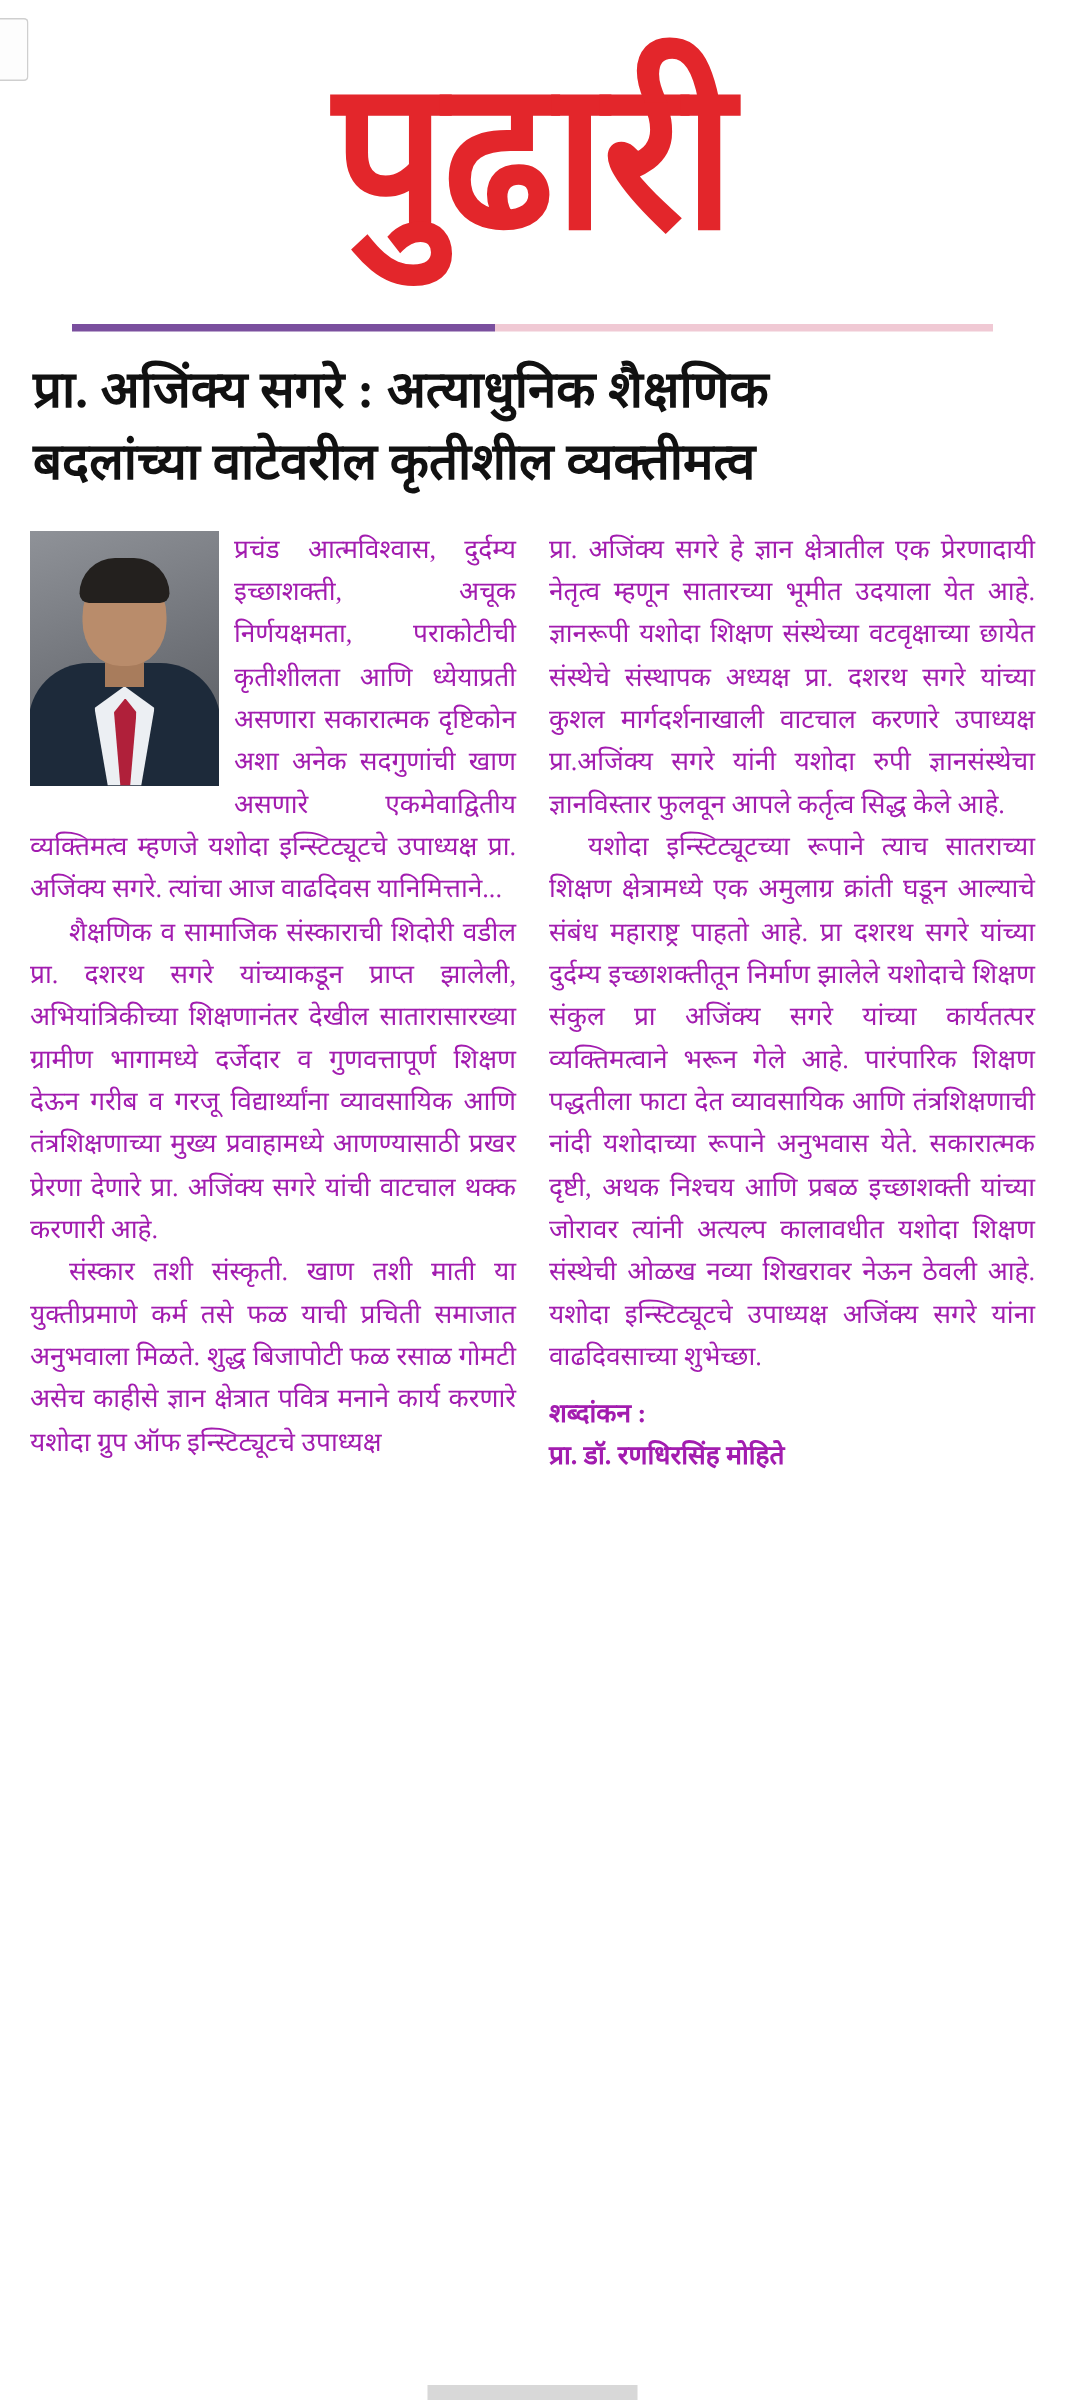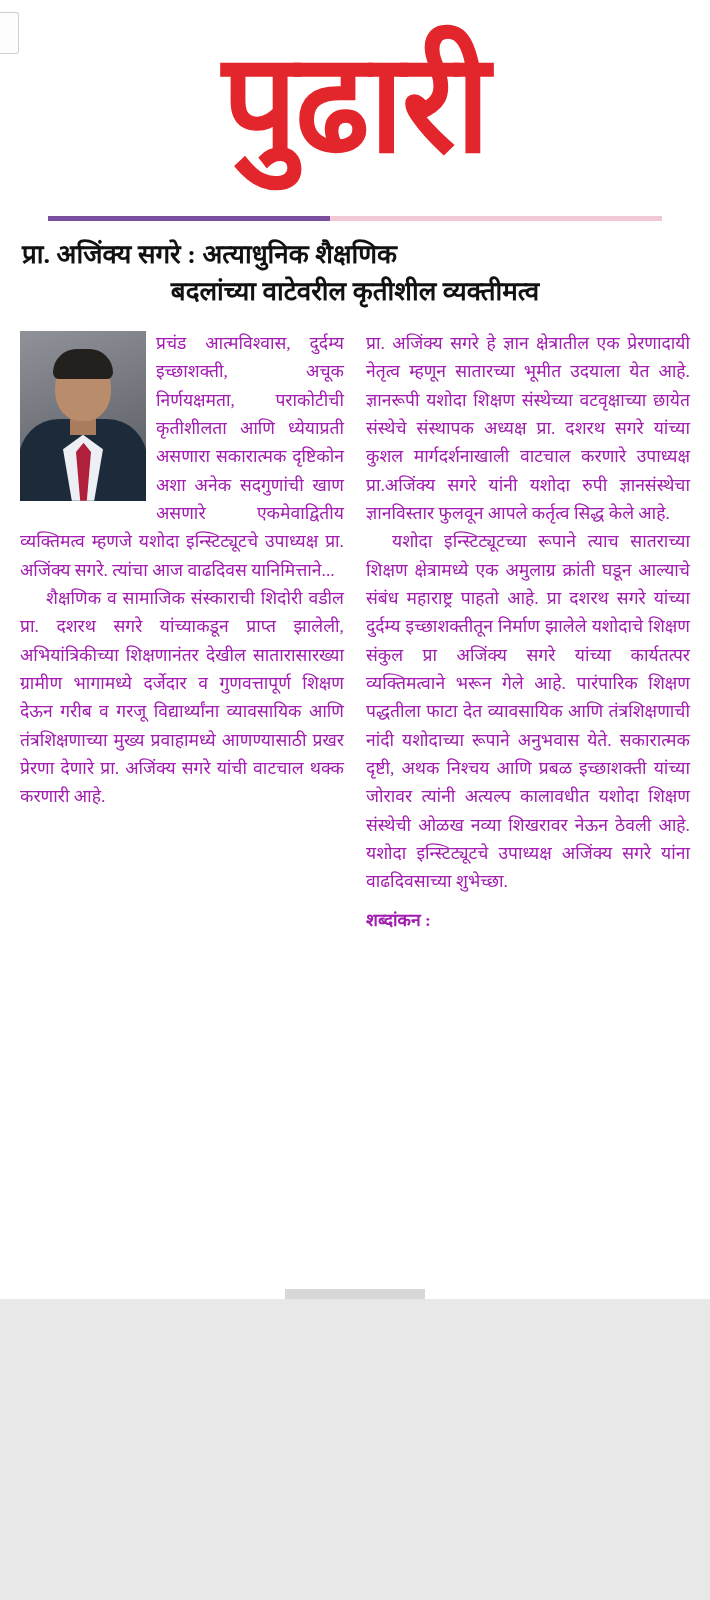--- a/index.html
+++ b/index.html
@@ -6,21 +6,21 @@
     margin: 0;
     padding: 0;
     background: #e8e8e8;
   }
   body {
     font-family: "Liberation Serif", serif;
   }
   .page {
     position: relative;
     width: 710px;
-    height: 1299px;
+    height: 1600px;
     background: #ffffff;
     overflow: hidden;
     box-sizing: border-box;
   }
   
   .corner-mark {
     position: absolute;
     left: 0;
     top: 12px;
     width: 18px;
@@ -56,28 +56,27 @@
     background: #7a4f9e;
   }
   .rule-right {
     flex: 1 1 auto;
     background: #f0c9d4;
   }
   .headline {
     margin: 16px 22px 0 22px;
     font-family: "Liberation Serif", serif;
     font-weight: bold;
-    font-size: 26px;
+    font-size: 34px;
     line-height: 1.42;
     color: #111;
     text-align: left;
   }
   .headline .line2 {
     display: block;
-    text-align: center;
   }
   .article {
     margin: 18px 20px 0 20px;
     display: flex;
     gap: 22px;
   }
   .col {
     flex: 1 1 0;
     font-size: 17.5px;
     line-height: 1.62;
@@ -223,27 +222,29 @@
         <div class="bg"></div>
         <div class="suit"></div>
         <div class="shirt"></div>
         <div class="tie"></div>
         <div class="neck"></div>
         <div class="head"></div>
         <div class="hair"></div>
       </div>
       <p class="noindent">प्रचंड आत्मविश्वास, दुर्दम्य इच्छाशक्ती, अचूक निर्णयक्षमता, पराकोटीची कृतीशीलता आणि ध्येयाप्रती असणारा सकारात्मक दृष्टिकोन अशा अनेक सदगुणांची खाण असणारे एकमेवाद्वितीय व्यक्तिमत्व म्हणजे यशोदा इन्स्टिट्यूटचे उपाध्यक्ष प्रा. अजिंक्य सगरे. त्यांचा आज वाढदिवस यानिमित्ताने...</p>
       <p>शैक्षणिक व सामाजिक संस्काराची शिदोरी वडील प्रा. दशरथ सगरे यांच्याकडून प्राप्त झालेली, अभियांत्रिकीच्या शिक्षणानंतर देखील सातारासारख्या ग्रामीण भागामध्ये दर्जेदार व गुणवत्तापूर्ण शिक्षण देऊन गरीब व गरजू विद्यार्थ्यांना व्यावसायिक आणि तंत्रशिक्षणाच्या मुख्य प्रवाहामध्ये आणण्यासाठी प्रखर प्रेरणा देणारे प्रा. अजिंक्य सगरे यांची वाटचाल थक्क करणारी आहे.</p>
+      <p>संस्कार तशी संस्कृती. खाण तशी माती या युक्तीप्रमाणे कर्म तसे फळ याची प्रचिती समाजात अनुभवाला मिळते. शुद्ध बिजापोटी फळ रसाळ गोमटी असेच काहीसे ज्ञान क्षेत्रात पवित्र मनाने कार्य करणारे यशोदा ग्रुप ऑफ इन्स्टिट्यूटचे उपाध्यक्ष</p>
     </div>
 
     <div class="col">
       <p class="noindent">प्रा. अजिंक्य सगरे हे ज्ञान क्षेत्रातील एक प्रेरणादायी नेतृत्व म्हणून सातारच्या भूमीत उदयाला येत आहे. ज्ञानरूपी यशोदा शिक्षण संस्थेच्या वटवृक्षाच्या छायेत संस्थेचे संस्थापक अध्यक्ष प्रा. दशरथ सगरे यांच्या कुशल मार्गदर्शनाखाली वाटचाल करणारे उपाध्यक्ष प्रा.अजिंक्य सगरे यांनी यशोदा रुपी ज्ञानसंस्थेचा ज्ञानविस्तार फुलवून आपले कर्तृत्व सिद्ध केले आहे.</p>
       <p>यशोदा इन्स्टिट्यूटच्या रूपाने त्याच सातराच्या शिक्षण क्षेत्रामध्ये एक अमुलाग्र क्रांती घडून आल्याचे संबंध महाराष्ट्र पाहतो आहे. प्रा दशरथ सगरे यांच्या दुर्दम्य इच्छाशक्तीतून निर्माण झालेले यशोदाचे शिक्षण संकुल प्रा अजिंक्य सगरे यांच्या कार्यतत्पर व्यक्तिमत्वाने भरून गेले आहे. पारंपारिक शिक्षण पद्धतीला फाटा देत व्यावसायिक आणि तंत्रशिक्षणाची नांदी यशोदाच्या रूपाने अनुभवास येते. सकारात्मक दृष्टी, अथक निश्चय आणि प्रबळ इच्छाशक्ती यांच्या जोरावर त्यांनी अत्यल्प कालावधीत यशोदा शिक्षण संस्थेची ओळख नव्या शिखरावर नेऊन ठेवली आहे. यशोदा इन्स्टिट्यूटचे उपाध्यक्ष अजिंक्य सगरे यांना वाढदिवसाच्या शुभेच्छा.</p>
       <div class="credit">
         <span>शब्दांकन :</span>
+        <span class="name">प्रा. डॉ. रणधिरसिंह मोहिते</span>
       </div>
     </div>
 
   </div>
 
   <div class="bottom-strip">
     <div class="bottom-tab"></div>
   </div>
 
 </div>

